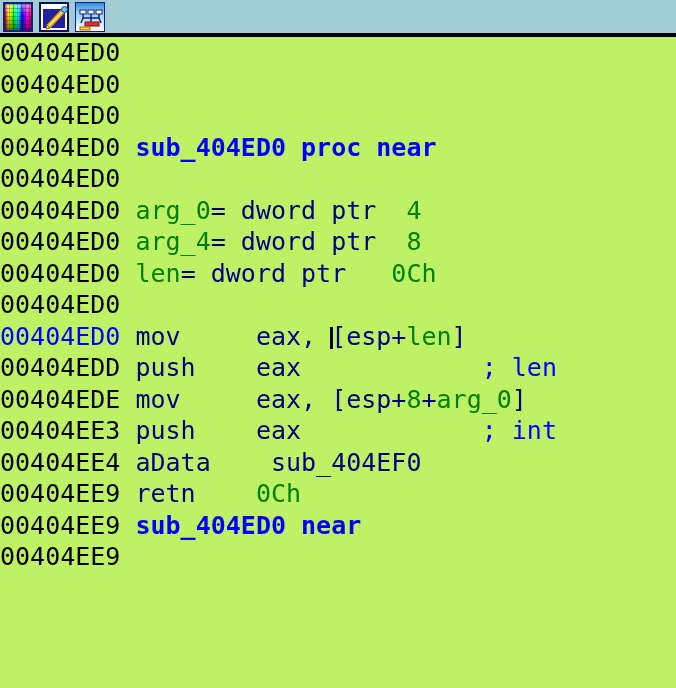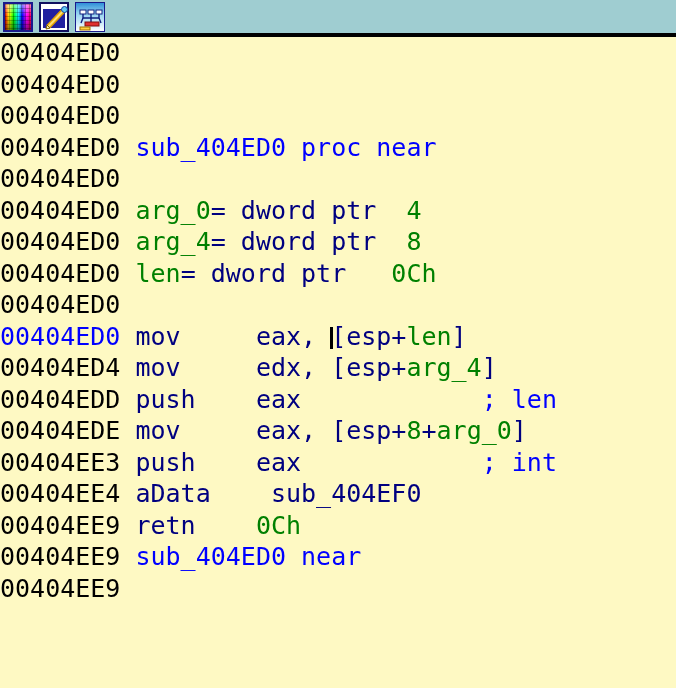--- a/index.html
+++ b/index.html
@@ -79,36 +79,36 @@
     background: linear-gradient(to bottom, #2f8fd8 0%, #8fd0ef 35%, #ffffff 100%);
   }
 
   .tb-btn svg { position: absolute; left: 0; top: 0; }
 
   
   #disasm {
     position: relative;
     margin-top: 4px;
     height: 651px;
-    background: #fef9c3;
+    background: #bef264;
     overflow: hidden;
   }
   .line {
     position: relative;
     height: 31.5px;
     line-height: 31.5px;
     white-space: pre;
     font-size: 25px;
     letter-spacing: 0px;
   }
   .seg { white-space: pre; }
 
   .c-addr    { color: #000000; }
   .c-addrcur { color: #0000ff; }
-  .c-name    { color: #0000ff; }
+  .c-name    { color: #0000ff; font-weight: bold; }
   .c-instr   { color: #000080; }
   .c-var     { color: #008000; }
   .c-num     { color: #008000; }
   .c-cmt     { color: #0000ff; }
   .c-autocmt { color: #808080; }
 
   .caret {
     display: inline-block;
     width: 0;
     border-left: 3px solid #000000;
@@ -151,21 +151,20 @@
     <div class="line"><span class="seg c-addr">00404ED0 </span></div>
     <div class="line"><span class="seg c-addr">00404ED0 </span></div>
     <div class="line"><span class="seg c-addr">00404ED0 </span></div>
     <div class="line"><span class="seg c-addr">00404ED0 </span><span class="seg c-name">sub_404ED0 proc near</span></div>
     <div class="line"><span class="seg c-addr">00404ED0 </span></div>
     <div class="line"><span class="seg c-addr">00404ED0 </span><span class="seg c-var">arg_0</span><span class="seg c-instr">= </span><span class="seg c-instr">dword ptr</span><span class="seg c-instr">  </span><span class="seg c-num">4</span></div>
     <div class="line"><span class="seg c-addr">00404ED0 </span><span class="seg c-var">arg_4</span><span class="seg c-instr">= </span><span class="seg c-instr">dword ptr</span><span class="seg c-instr">  </span><span class="seg c-num">8</span></div>
     <div class="line"><span class="seg c-addr">00404ED0 </span><span class="seg c-var">len</span><span class="seg c-instr">= </span><span class="seg c-instr">dword ptr</span><span class="seg c-instr">   </span><span class="seg c-num">0Ch</span></div>
     <div class="line"><span class="seg c-addr">00404ED0 </span></div>
     <div class="line"><span class="seg c-addrcur">00404ED0 </span><span class="seg c-instr">mov</span><span class="seg c-instr">     </span><span class="seg c-instr">eax, </span><span class="caret"></span><span class="seg c-instr">[esp+</span><span class="seg c-var">len</span><span class="seg c-instr">]</span></div>
-    <div class="line"><span class="seg c-addr">00404ED4 </span><span class="seg c-instr">mov</span><span class="seg c-instr">     </span><span class="seg c-instr">edx, [esp+</span><span class="seg c-var">arg_4</span><span class="seg c-instr">]</span></div>
     <div class="line"><span class="seg c-addr">00404EDD </span><span class="seg c-instr">push</span><span class="seg c-instr">    </span><span class="seg c-instr">eax</span><span class="seg c-instr">            </span><span class="seg c-cmt">; len</span></div>
     <div class="line"><span class="seg c-addr">00404EDE </span><span class="seg c-instr">mov</span><span class="seg c-instr">     </span><span class="seg c-instr">eax, [esp+</span><span class="seg c-num">8</span><span class="seg c-instr">+</span><span class="seg c-var">arg_0</span><span class="seg c-instr">]</span></div>
     <div class="line"><span class="seg c-addr">00404EE3 </span><span class="seg c-instr">push</span><span class="seg c-instr">    </span><span class="seg c-instr">eax</span><span class="seg c-instr">            </span><span class="seg c-cmt">; int</span></div>
     <div class="line"><span class="seg c-addr">00404EE4 </span><span class="seg c-instr">aData</span><span class="seg c-instr">    </span><span class="seg c-instr">sub_404EF0</span></div>
     <div class="line"><span class="seg c-addr">00404EE9 </span><span class="seg c-instr">retn</span><span class="seg c-instr">    </span><span class="seg c-num">0Ch</span></div>
     <div class="line"><span class="seg c-addr">00404EE9 </span><span class="seg c-name">sub_404ED0 near</span></div>
     <div class="line"><span class="seg c-addr">00404EE9 </span></div>
     <div class="line"><span class="seg c-addr">         </span></div>
   </div>
 

